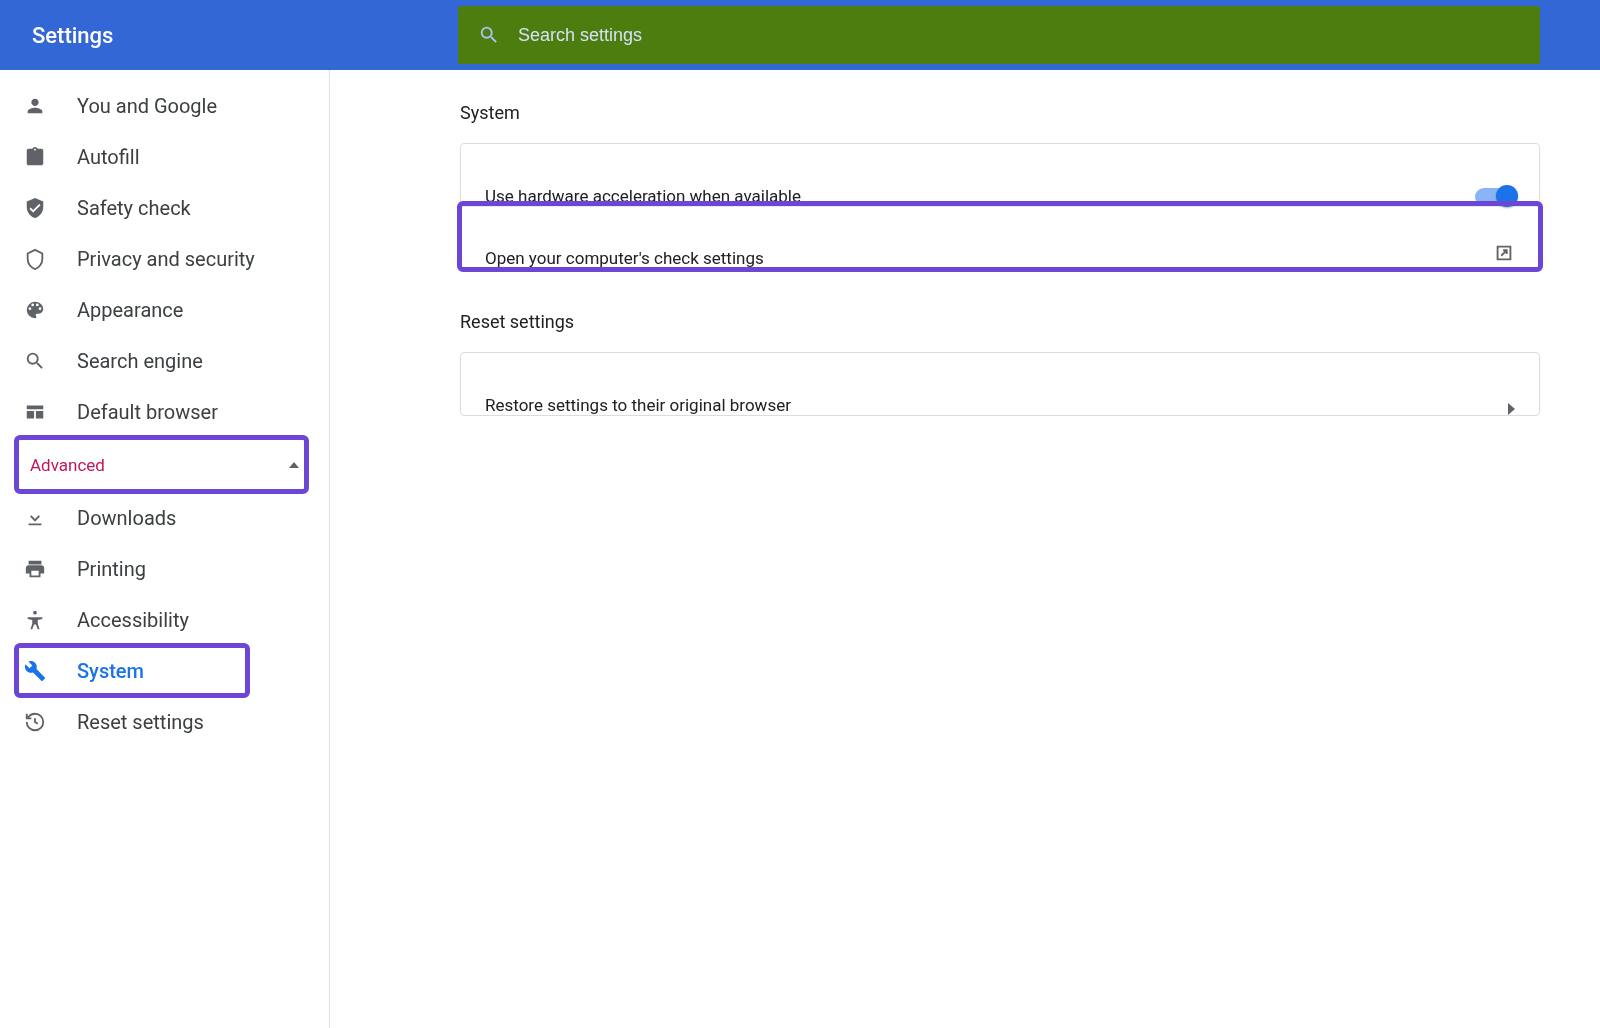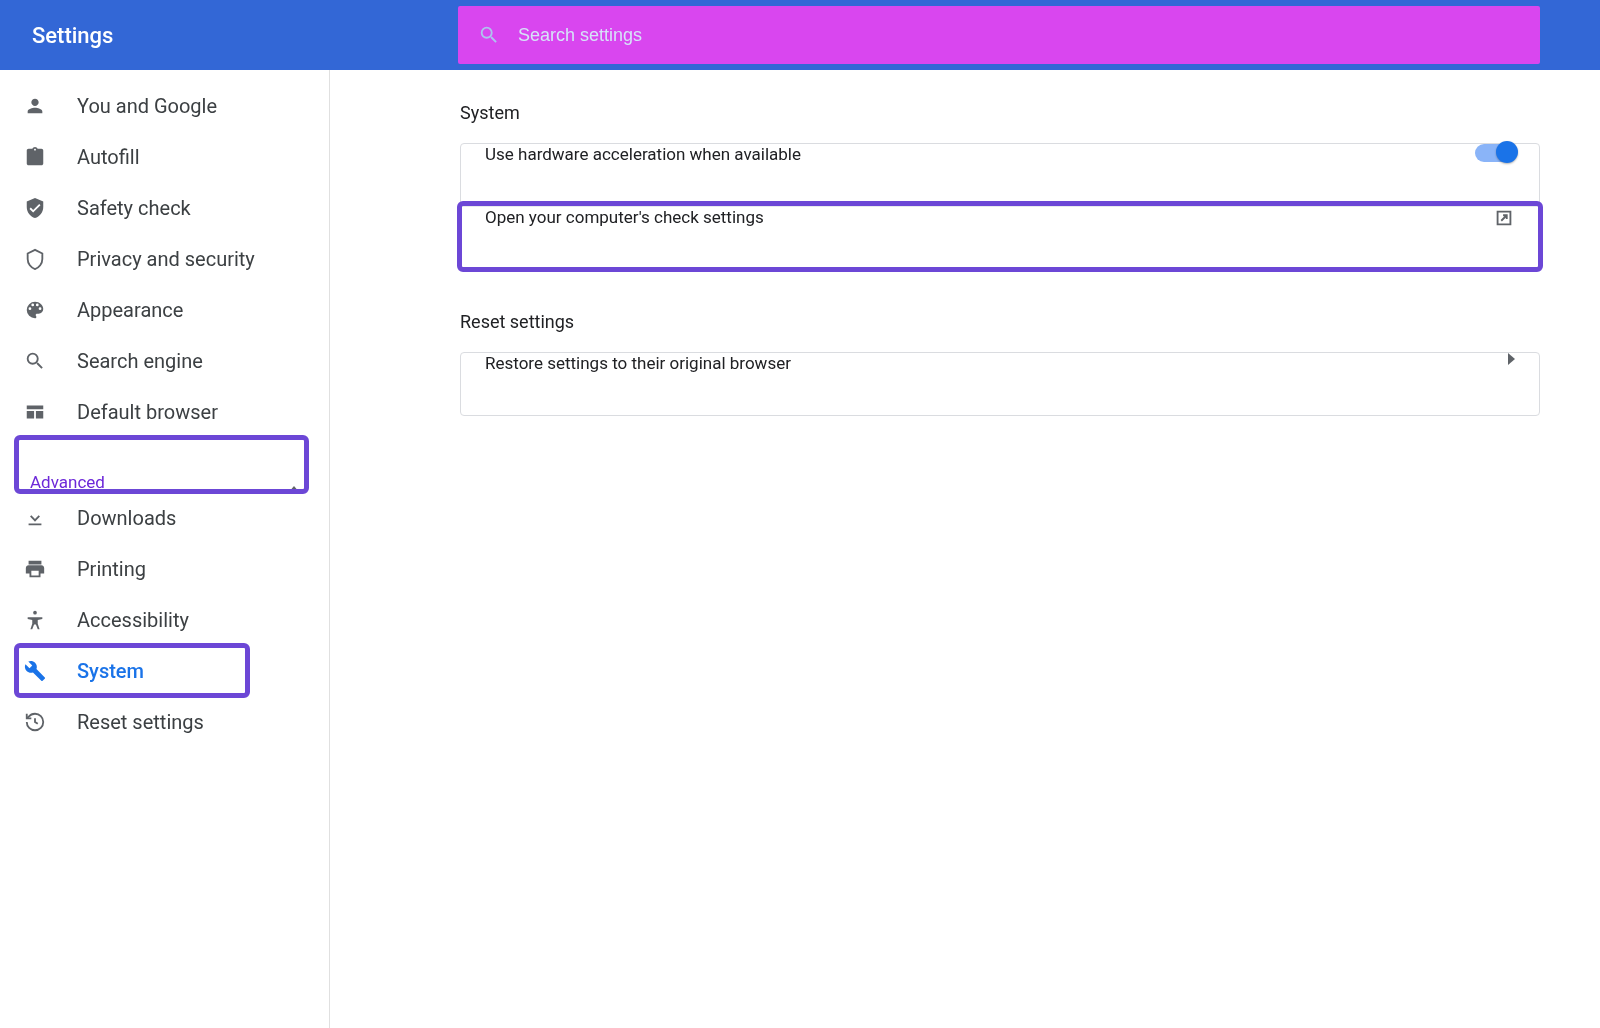--- a/index.html
+++ b/index.html
@@ -26,21 +26,21 @@
     color: #fff;
     font-size: 22px;
     font-weight: 500;
   }
   .search-wrap {
     position: absolute;
     left: 458px;
     right: 60px;
     top: 6px;
     bottom: 6px;
-    background: #d946ef;
+    background: #4d7c0f;
     border-radius: 2px;
     display: flex;
     align-items: center;
     padding: 0 20px;
   }
   .search-wrap svg { flex-shrink: 0; }
   .search-input {
     background: transparent;
     border: none;
     outline: none;
@@ -86,26 +86,26 @@
     color: #5f6368;
   }
   .nav-item.active .nav-icon,
   .nav-item.active .nav-label {
     color: #1a73e8;
     font-weight: 500;
   }
 
   .advanced-toggle {
     display: flex;
-    align-items: flex-end;
+    align-items: center;
     justify-content: space-between;
     height: 55px;
     padding: 0 30px;
     font-size: 17px;
-    color: #6d28d9;
+    color: #be185d;
     cursor: pointer;
     position: relative;
   }
   .advanced-arrow {
     width: 0; height: 0;
     border-left: 5px solid transparent;
     border-right: 5px solid transparent;
     border-bottom: 6px solid #5f6368;
   }
 
@@ -132,21 +132,21 @@
   }
   .card {
     background: #fff;
     border: 1px solid #dadce0;
     border-radius: 4px;
     box-shadow: 0 0 0 rgba(0,0,0,0);
     margin-bottom: 42px;
   }
   .card-row {
     display: flex;
-    align-items: flex-start;
+    align-items: flex-end;
     justify-content: space-between;
     min-height: 62px;
     padding: 0 24px;
     font-size: 17px;
     color: #202124;
     cursor: pointer;
   }
   .card-row + .card-row { border-top: 1px solid #e8eaed; }
 
   

